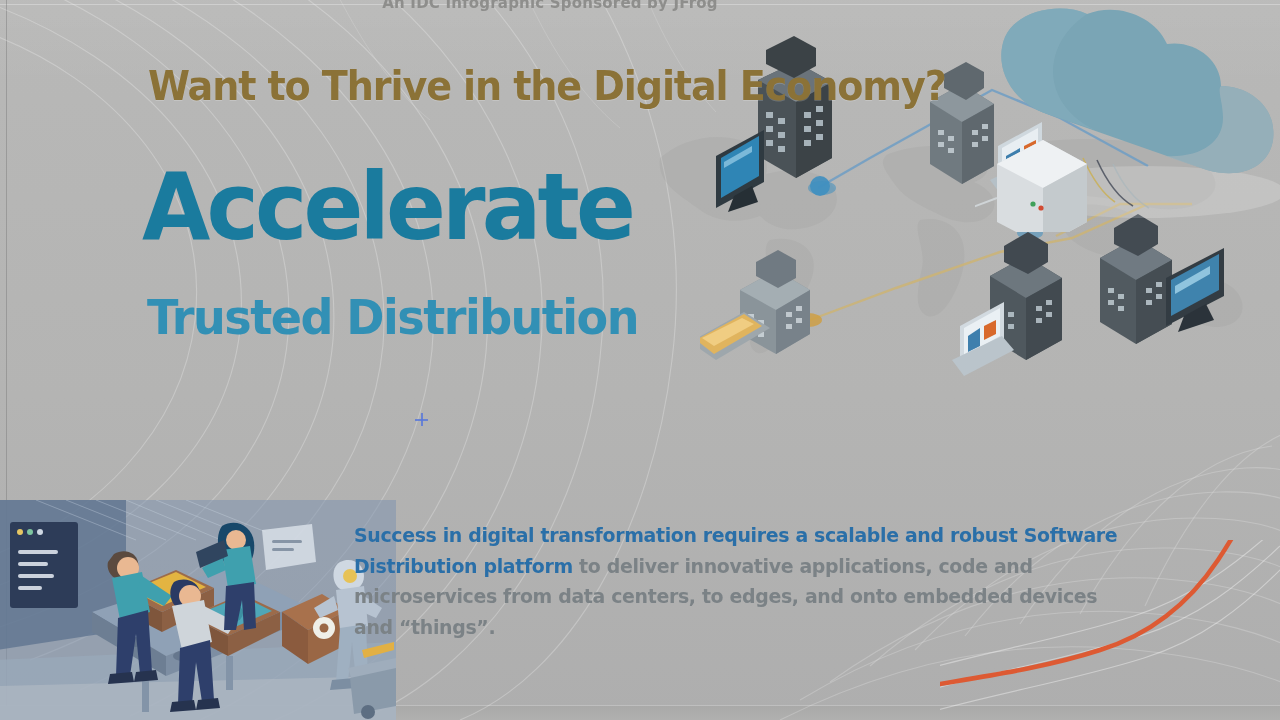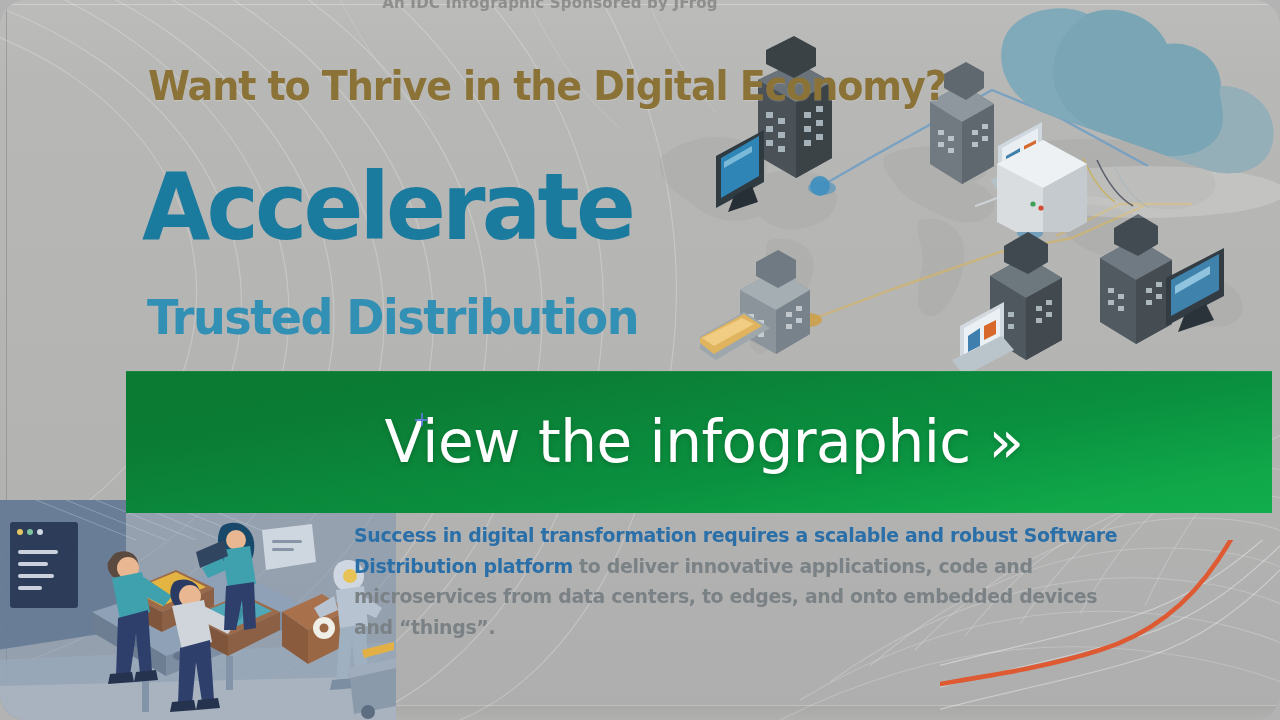--- a/index.html
+++ b/index.html
@@ -6,21 +6,20 @@
   html, body { width:1280px; height:720px; overflow:hidden; }
   body {
     font-family: "Liberation Sans", sans-serif;
     background:#b3b3b3;
   }
   #stage {
     position:relative;
     width:1280px; height:720px;
     background:#b5b5b4;
     overflow:hidden;
-    border-radius:26px;
   }
 
   
   .ad-plate {
     position:absolute; left:0; top:0; width:1280px; height:720px;
     background:
       linear-gradient(180deg, rgba(255,255,255,.05) 0%, rgba(255,255,255,0) 12%),
       linear-gradient(180deg, #b8b8b7 0%, #b4b4b3 55%, #aeaeae 100%);
   }
   .plate-edge-l { position:absolute; left:6px; top:0; width:1px; height:720px; background:rgba(120,120,120,.45); }
@@ -501,19 +500,16 @@
 
   <div class="kicker">An IDC Infographic Sponsored by JFrog</div>
   <div class="h-want">Want to Thrive in the Digital Economy?</div>
   <div class="h-accel">Accelerate</div>
   <div class="h-trust">Trusted Distribution</div>
 
   <div class="bodycopy">
     <b>Success in digital transformation requires a scalable and robust Software Distribution platform</b><span> to deliver innovative applications, code and microservices from data centers, to edges, and onto embedded devices and “things”.</span>
   </div>
 
-  <div class="cta">
-    <div class="cta-label">View the infographic »</div>
-  </div>
 
   <div class="cursor-mark"></div>
 
 </div>
 
 </body></html>

